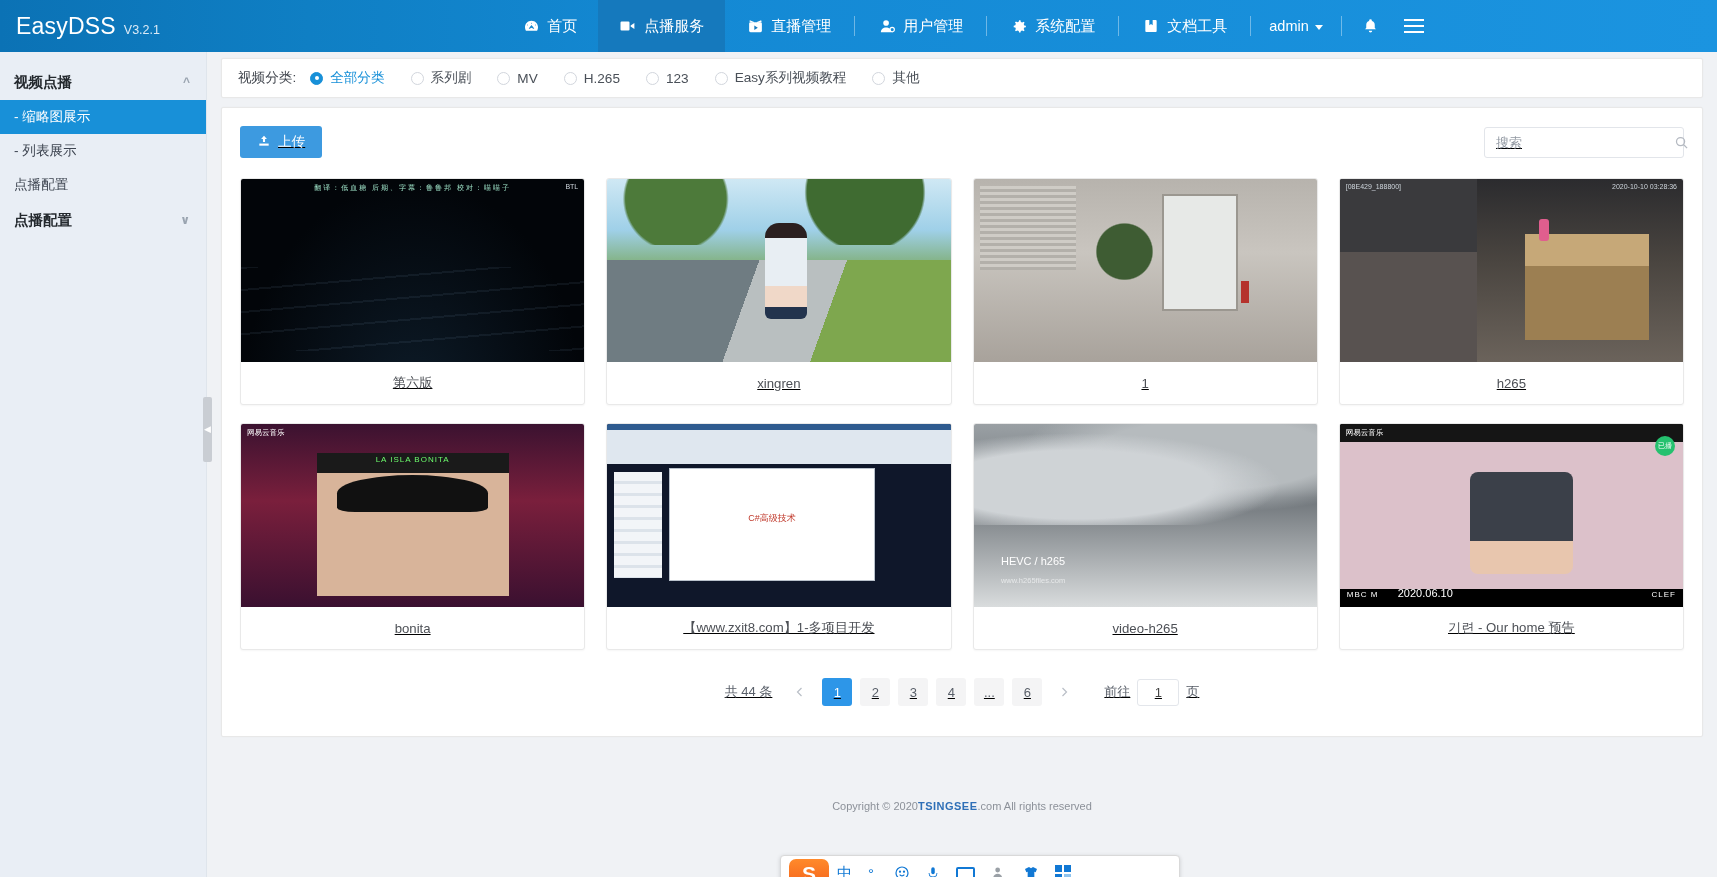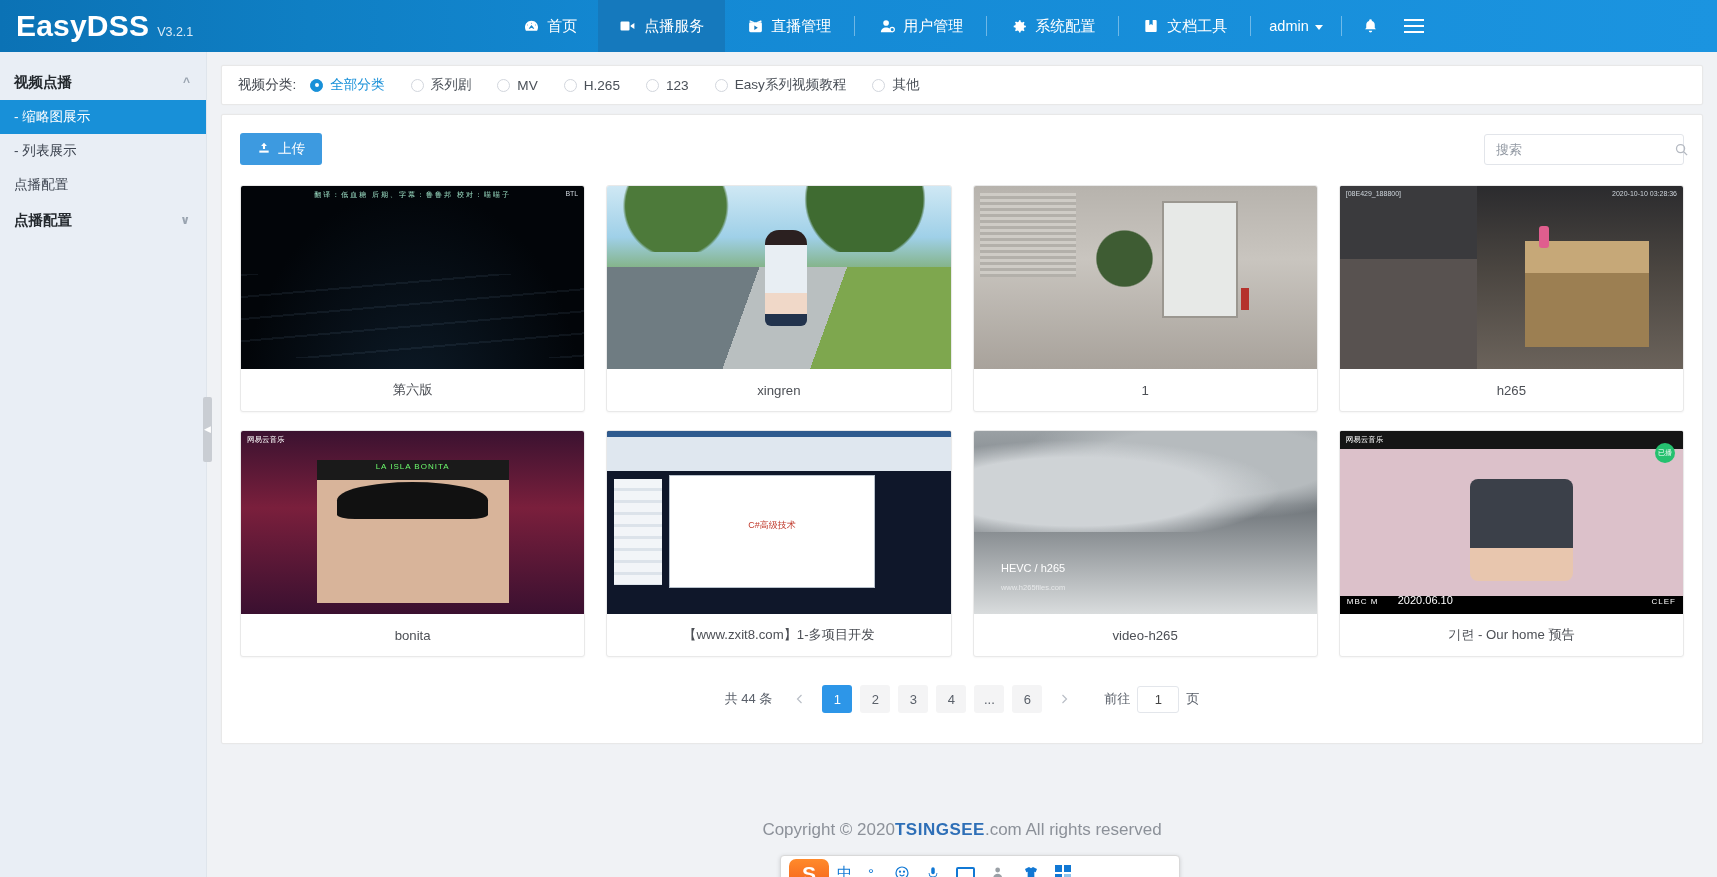--- a/index.html
+++ b/index.html
@@ -16,21 +16,21 @@
   .topbar {
     position: absolute; top: 0; left: 0; width: 1717px; height: 52px;
     background: linear-gradient(to right, #0b72b5 0%, #0f7fc4 18%, #1489d4 40%, #1b94e0 100%);
     display: flex; align-items: center;
     color: #fff;
   }
   .brand {
     width: 228px; padding-left: 16px; display: flex; align-items: baseline; gap: 8px;
     flex: 0 0 auto;
   }
-  .brand-name { font-size: 30px; letter-spacing: .2px; color: #fff; font-weight: 700; }
+  .brand-name { font-size: 23px; letter-spacing: .2px; color: #fff; font-weight: 400; }
   .brand-ver { font-size: 12.5px; color: #dbeaf6; }
   .navzone { flex: 1 1 auto; display: flex; align-items: center; justify-content: center; height: 36px; }
   .nav { display: flex; align-items: center; height: 52px; }
   .navitem {
     display: flex; align-items: center; gap: 7px;
     height: 52px; padding: 0 21px; font-size: 15px; color: #ffffff;
     cursor: pointer; white-space: nowrap;
   }
   .navitem.active { background: #1579bd; }
   .navsep { width: 1px; height: 20px; background: rgba(255,255,255,.38); margin: 0 2px; }
@@ -64,21 +64,21 @@
     position: absolute; left: 203px; top: 345px; width: 9px; height: 65px;
     background: #c9cdd3; border-radius: 2px;
   }
   .sb-handle {
     position: absolute; left: 203px; top: 365px; width: 9px; height: 24px;
     display: flex; align-items: center; justify-content: center;
     color: #fff; font-size: 9px;
   }
 
   
-  .main { position: absolute; top: 52px; left: 207px; width: 1510px; height: 825px; overflow: hidden; }
+  .main { position: absolute; top: 45px; left: 207px; width: 1510px; height: 825px; overflow: hidden; }
   .panel {
     background: #fff; border: 1px solid #e8e8e8; border-radius: 2px;
     box-shadow: 0 0 2px rgba(0,0,0,.03);
   }
   .filterbar {
     margin: 13px 14px 0 14px; height: 40px; display: flex; align-items: center;
     padding-left: 16px; font-size: 13.6px; color: #3b4149;
   }
   .filter-label { margin-right: 14px; color: #42474f; }
   .radio { display: inline-flex; align-items: center; gap: 7px; margin-right: 26px; cursor: pointer; color: #4a5058;}
@@ -86,21 +86,21 @@
     width: 13px; height: 13px; border-radius: 50%; border: 1px solid #d2d6dd; background: #fff;
     display: inline-block; position: relative;
   }
   .radio.on .dot { border-color: #1890d8; background: #1890d8; }
   .radio.on .dot:after {
     content: ""; position: absolute; left: 3.5px; top: 3.5px; width: 4px; height: 4px;
     border-radius: 50%; background: #fff;
   }
   .radio.on .rlabel { color: #1890d8; }
 
-  .content { margin: 9px 14px 0 14px; height: 630px; padding: 18px 18px 0 18px; position: relative;}
+  .content { margin: 9px 14px 0 14px; height: 630px; padding: 18px 18px 0 18px; position: relative; text-decoration: underline;}
   .toolrow { display: flex; align-items: center; justify-content: space-between; }
   .btn-upload {
     background: #3d9ae0; color: #fff; border: none; border-radius: 3px;
     height: 32px; padding: 0 17px; font-size: 13.6px; display: inline-flex; align-items: center; gap: 7px;
     cursor: pointer; font-family: inherit;
   }
   .searchbox {
     width: 200px; height: 31px; border: 1px solid #e2e5ea; border-radius: 3px;
     display: flex; align-items: center; padding: 0 9px; background: #fff;
   }
@@ -188,22 +188,22 @@
   .pnum.active { background: #2d96e8; color: #fff; }
   .pjump { display: flex; align-items: center; gap: 7px; margin-left: 18px; }
   .pjump input {
     width: 42px; height: 27px; border: 1px solid #e3e6eb; border-radius: 3px; text-align: center;
     font-size: 13px; color: #444; font-family: inherit; outline: none;
   }
 
   
   .footer {
     position: absolute; left: 207px; top: 800px; width: 1510px; height: 40px;
-    display: flex; align-items: flex-end; justify-content: center;
-    font-size: 17px; color: #8c9199;
+    display: flex; align-items: flex-start; justify-content: center;
+    font-size: 11px; color: #8c9199;
   }
   .tsingsee { color: #2e6fb7; font-weight: bold; letter-spacing: .5px; }
 
   
   .ime {
     position: absolute; left: 780px; top: 855px; width: 400px; height: 36px;
     background: #fff; border: 1px solid #d9d9d9; border-radius: 4px;
     display: flex; align-items: center; gap: 16px; padding: 0 14px 0 56px;
     box-shadow: 0 1px 4px rgba(0,0,0,.15);
   }

